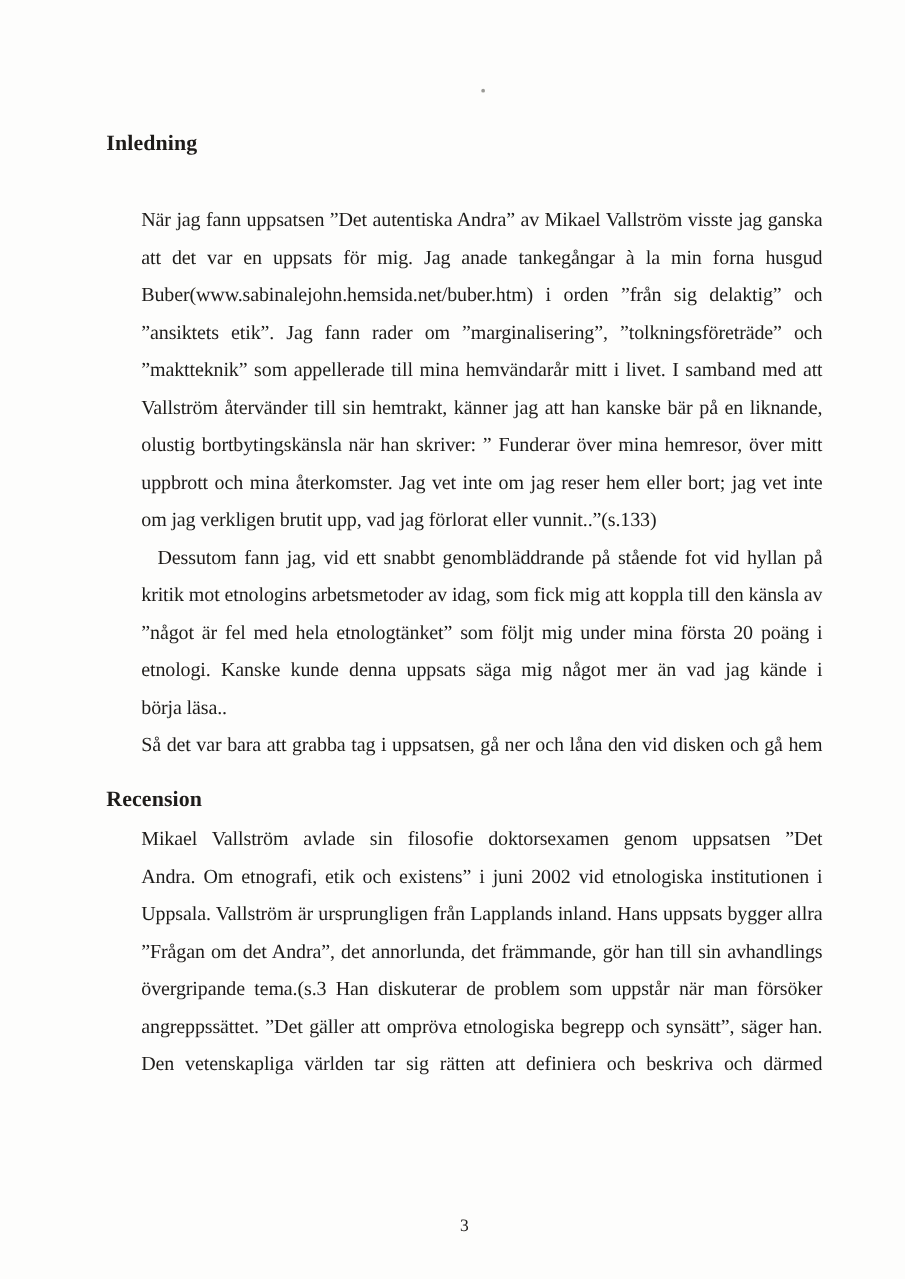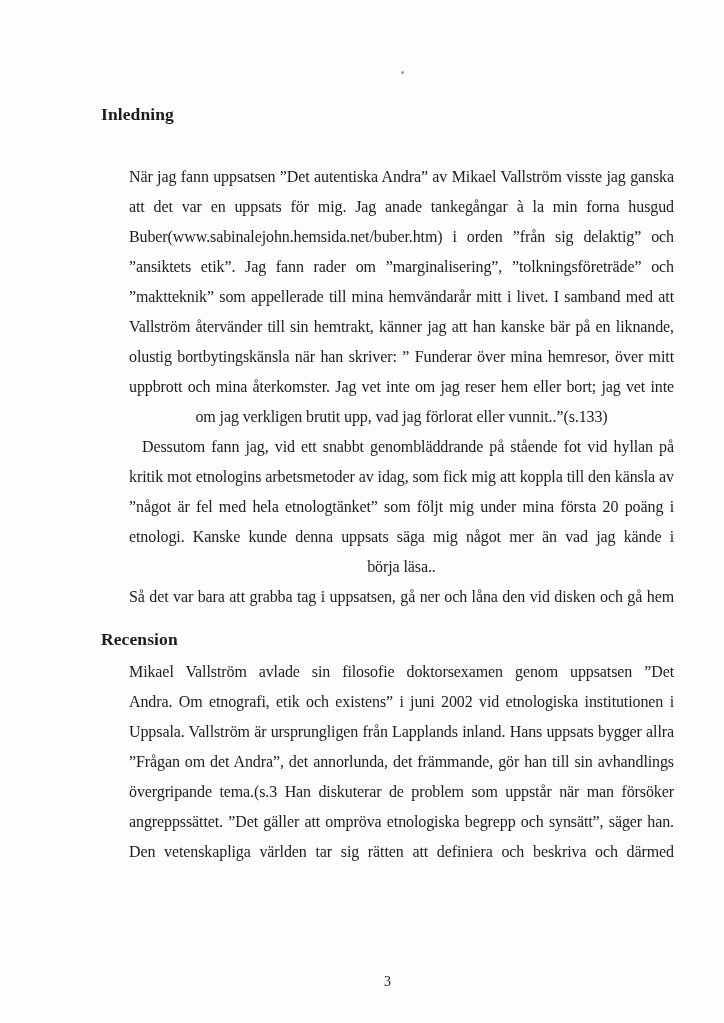--- a/index.html
+++ b/index.html
@@ -7,21 +7,21 @@
     width: 724px;
     height: 1023px;
     background: #fdfdfc;
     color: #1e1c1a;
     font-family: "Liberation Serif", "DejaVu Serif", serif;
     position: relative;
     overflow: hidden;
   }
   .page {
     position: absolute;
-    top: 0; left: 17px;
+    top: 0; left: 1px;
     width: 592px;
     height: 1023px;
   }
   .content {
     position: absolute;
     top: 104px;
     left: 84px;
     width: 573px;
   }
   .heading {
@@ -42,21 +42,21 @@
     overflow: hidden;
     margin-left: 28px;
   }
   .tline::after {
     content: "";
     display: inline-block;
     width: 100%;
     height: 0;
     vertical-align: top;
   }
-  .tline.endline { text-align: center; }
+  .tline.endline { text-align: left; }
   .tline.endline::after { content: none; }
   .tline.indent { text-indent: 13px; }
   .italic { font-style: italic; font-family: Liberation Mono, monospace; }
   .page-number {
     position: absolute;
     top: 972px;
     left: 84px;
     width: 573px;
     text-align: center;
     font-size: 14px;

